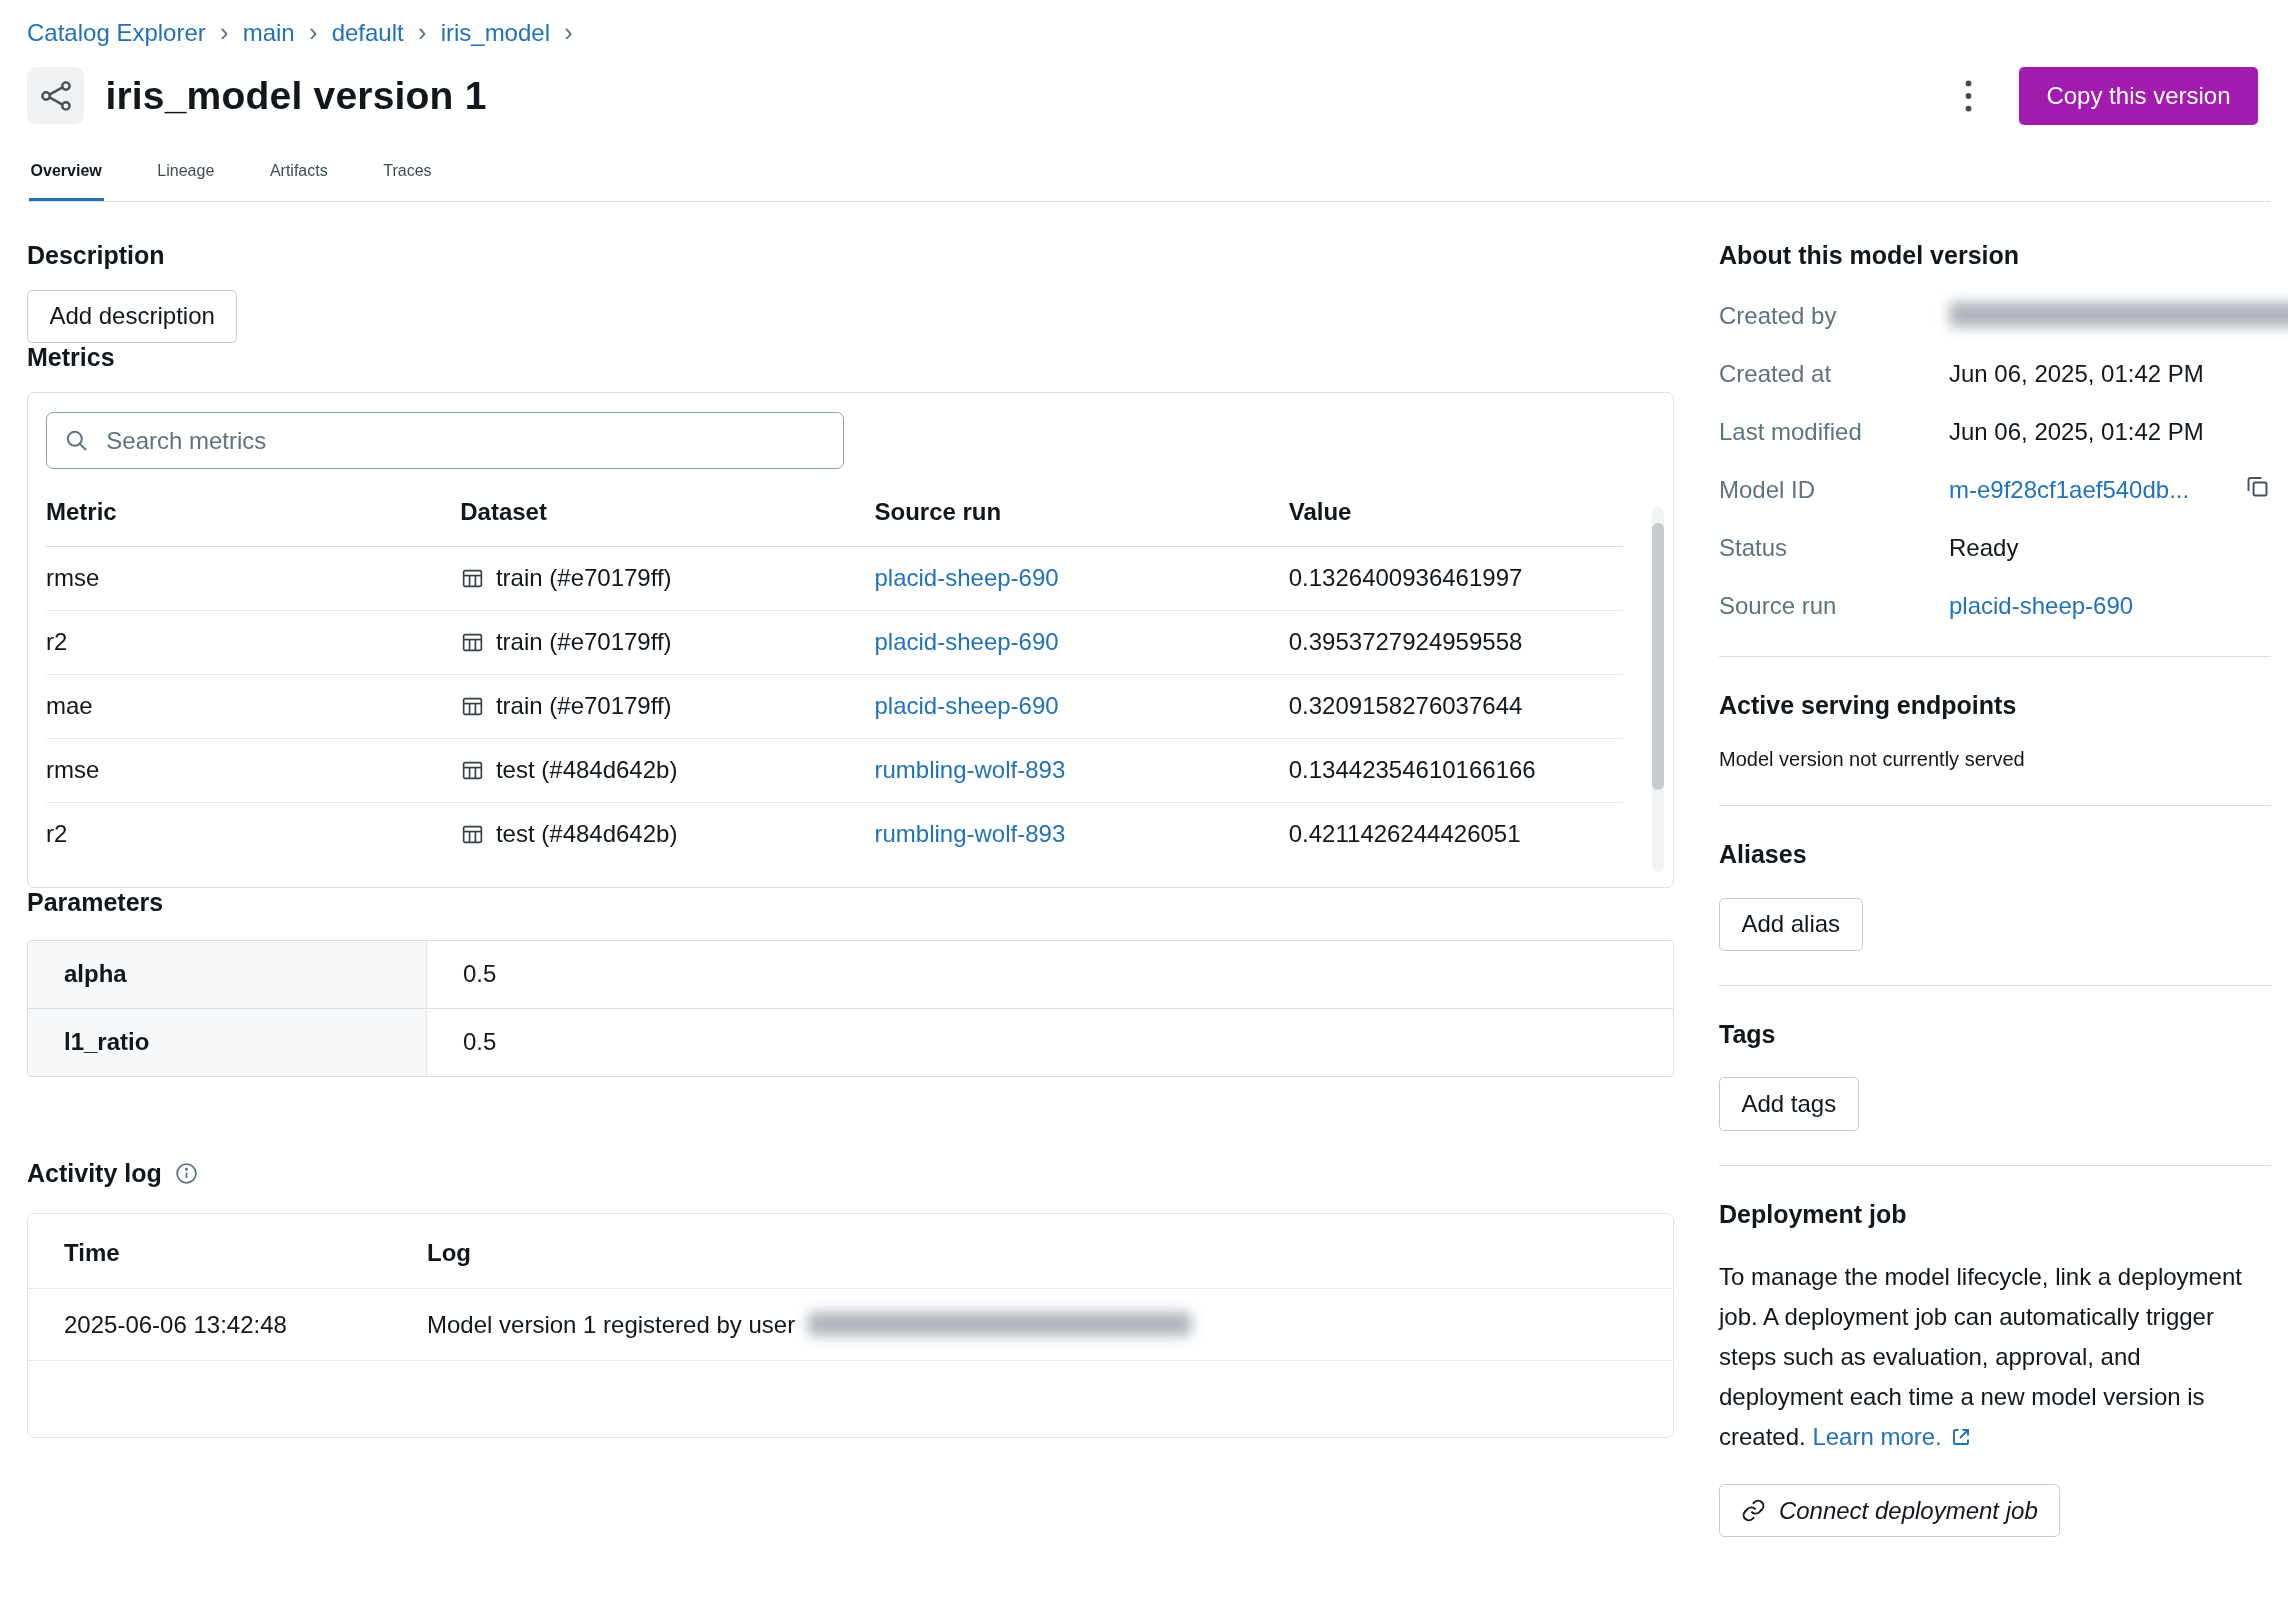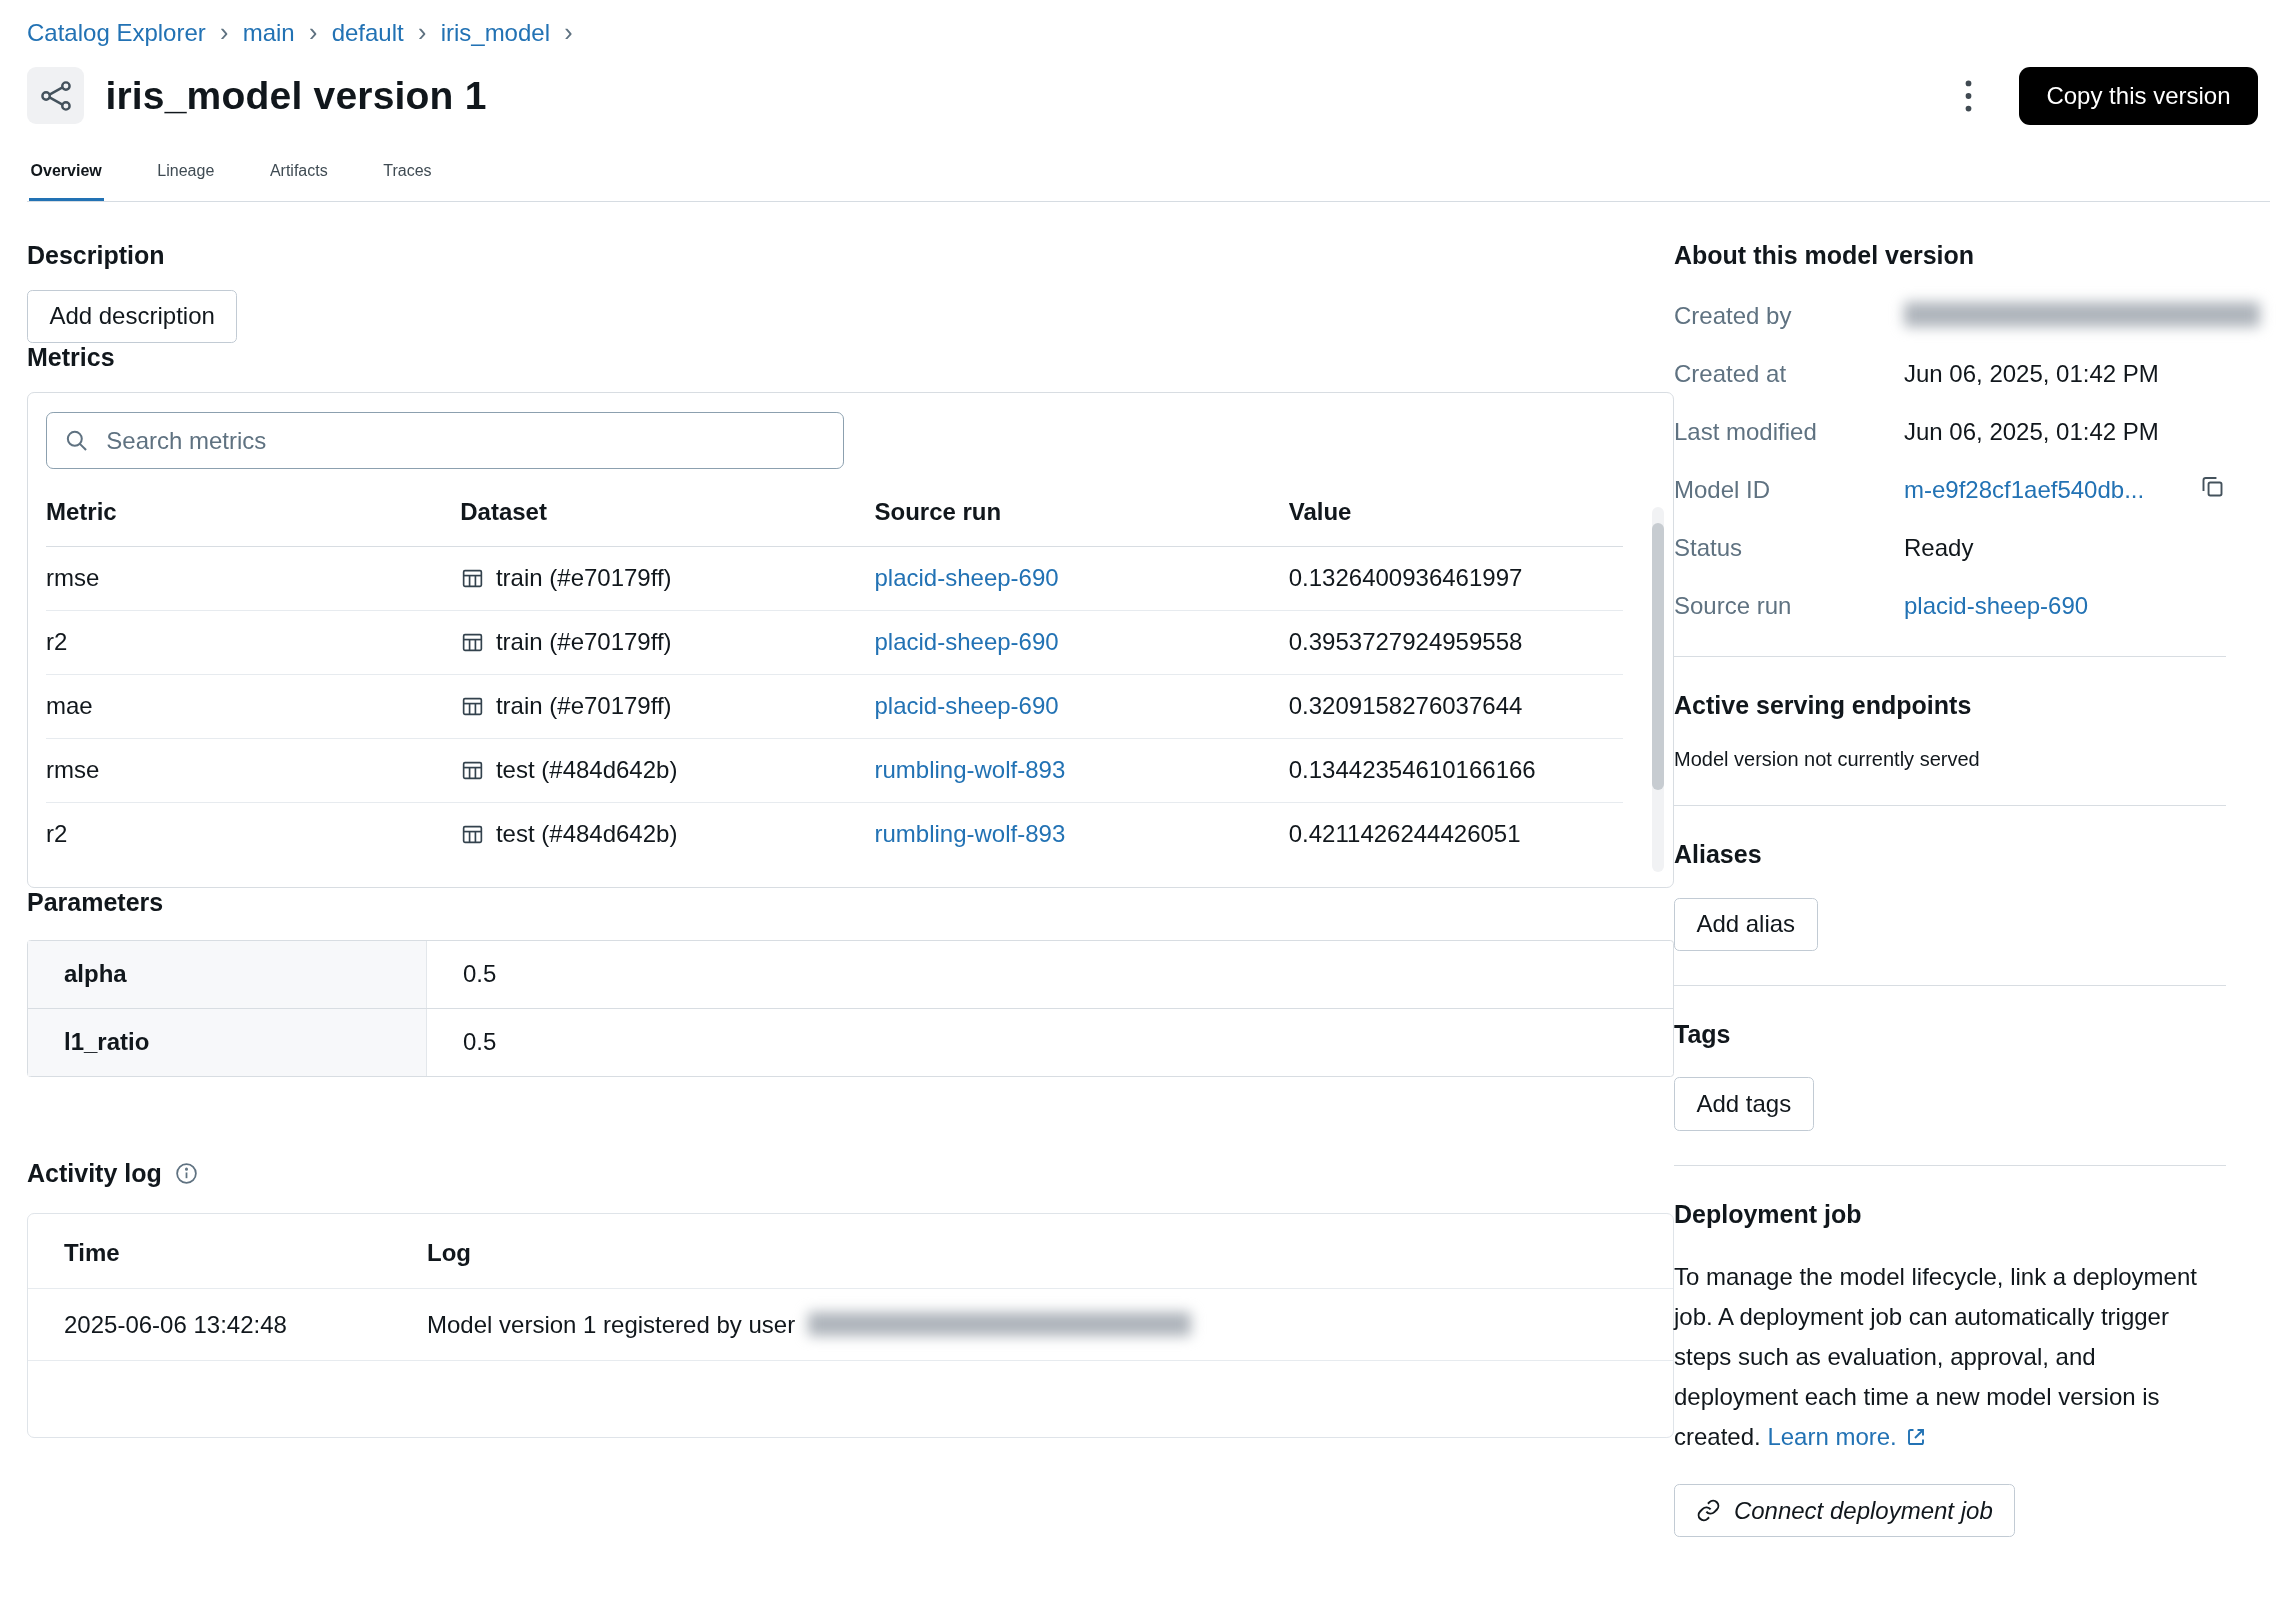--- a/index.html
+++ b/index.html
@@ -21,35 +21,35 @@
   
   .page-header { display:flex; align-items:center; margin-top:19.6px; }
   .icon-box {
     width:57px; height:57px; border-radius:9px; background:#F0F1F3;
     display:flex; align-items:center; justify-content:center; margin-right:21.4px;
   }
   h1.title { font-size:39px; font-weight:700; margin:0; letter-spacing:0.2px; }
   .header-actions { margin-left:auto; display:flex; align-items:center; gap:37px; padding-right:12.5px; }
   .kebab-btn { background:none; border:none; padding:5.3px 9px; cursor:pointer; display:flex; }
   .primary-btn {
-    background:#000000; color:#fff; border:none; border-radius:11px;
+    background:#a21caf; color:#fff; border:none; border-radius:5px;
     font-size:24px; padding:15px 27px; cursor:pointer;
     font-family:inherit;
   }
 
   
   .tabs { display:flex; gap:52px; margin-top:27px; border-bottom:0.9px solid #D6DCE2; padding-left:1.8px; }
   .tab { font-size:16px; font-weight:500; color:#3F4B53; padding:10.7px 1.8px 18px;
          border-bottom:3.6px solid transparent; cursor:pointer; }
   .tab.active { color:#11171C; font-weight:700; border-bottom-color:#2272B4; }
 
   
   .content { display:flex; margin-top:39px; }
   .main-col { width:1647px; flex:none; }
-  .sidebar  { width:570px; flex:none; padding-right:18px; }
+  .sidebar  { width:570px; flex:none; margin-left:45px; padding-right:18px; }
 
   h2.sec { font-size:25px; font-weight:700; margin:0; }
 
   .secondary-btn {
     background:#fff; border:0.9px solid #C2CBD4; border-radius:5.3px;
     font-size:24px; color:#11171C; padding:11.6px 21.4px; cursor:pointer;
     font-family:inherit;
   }
 
   

